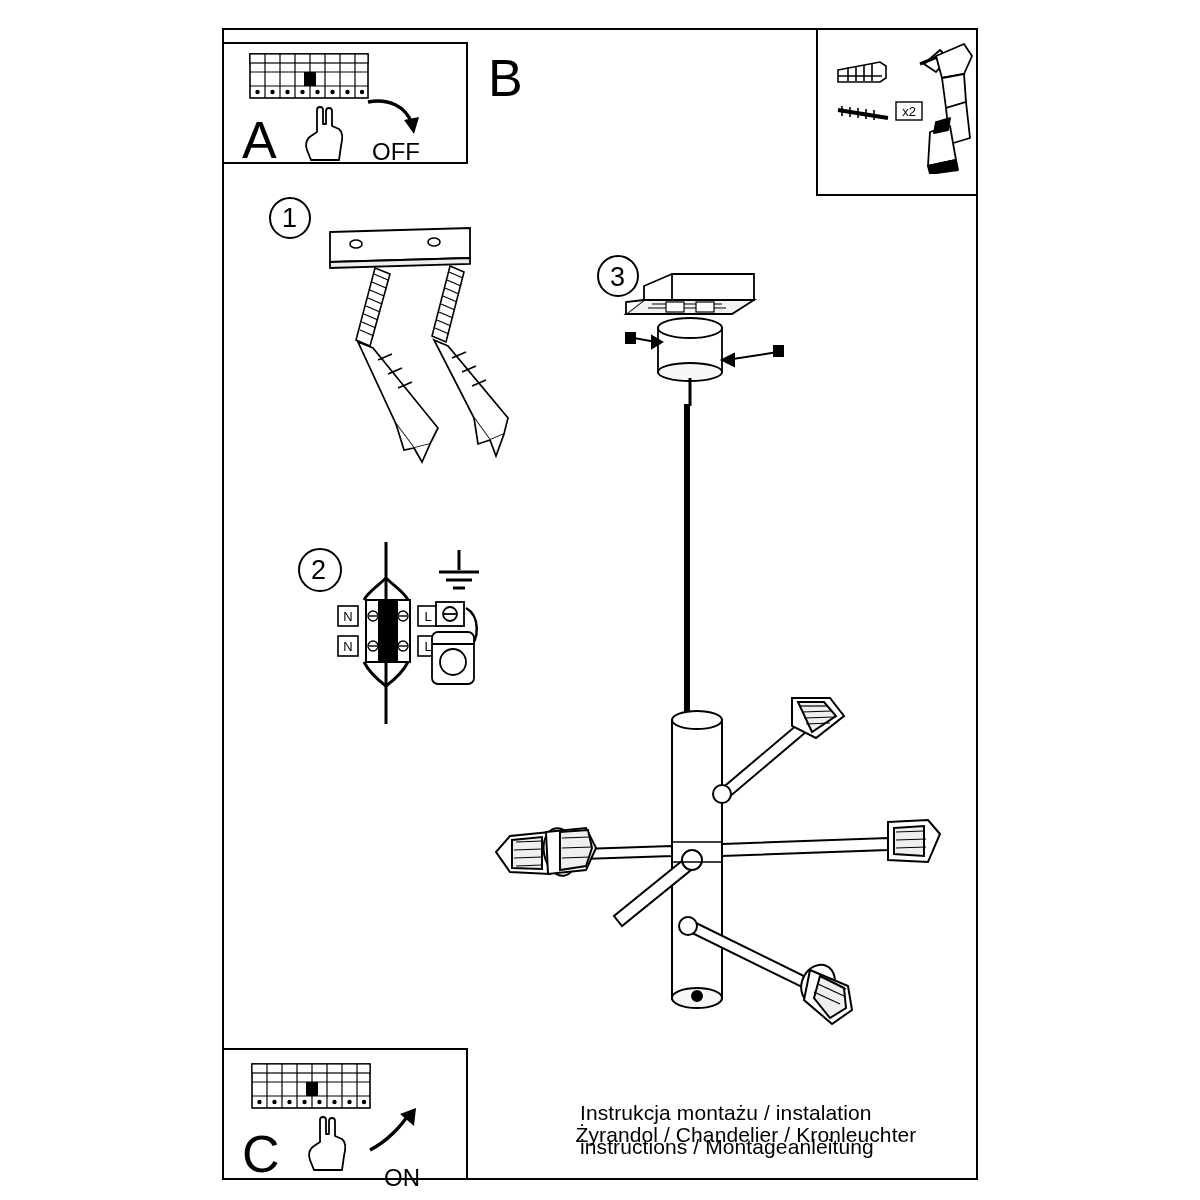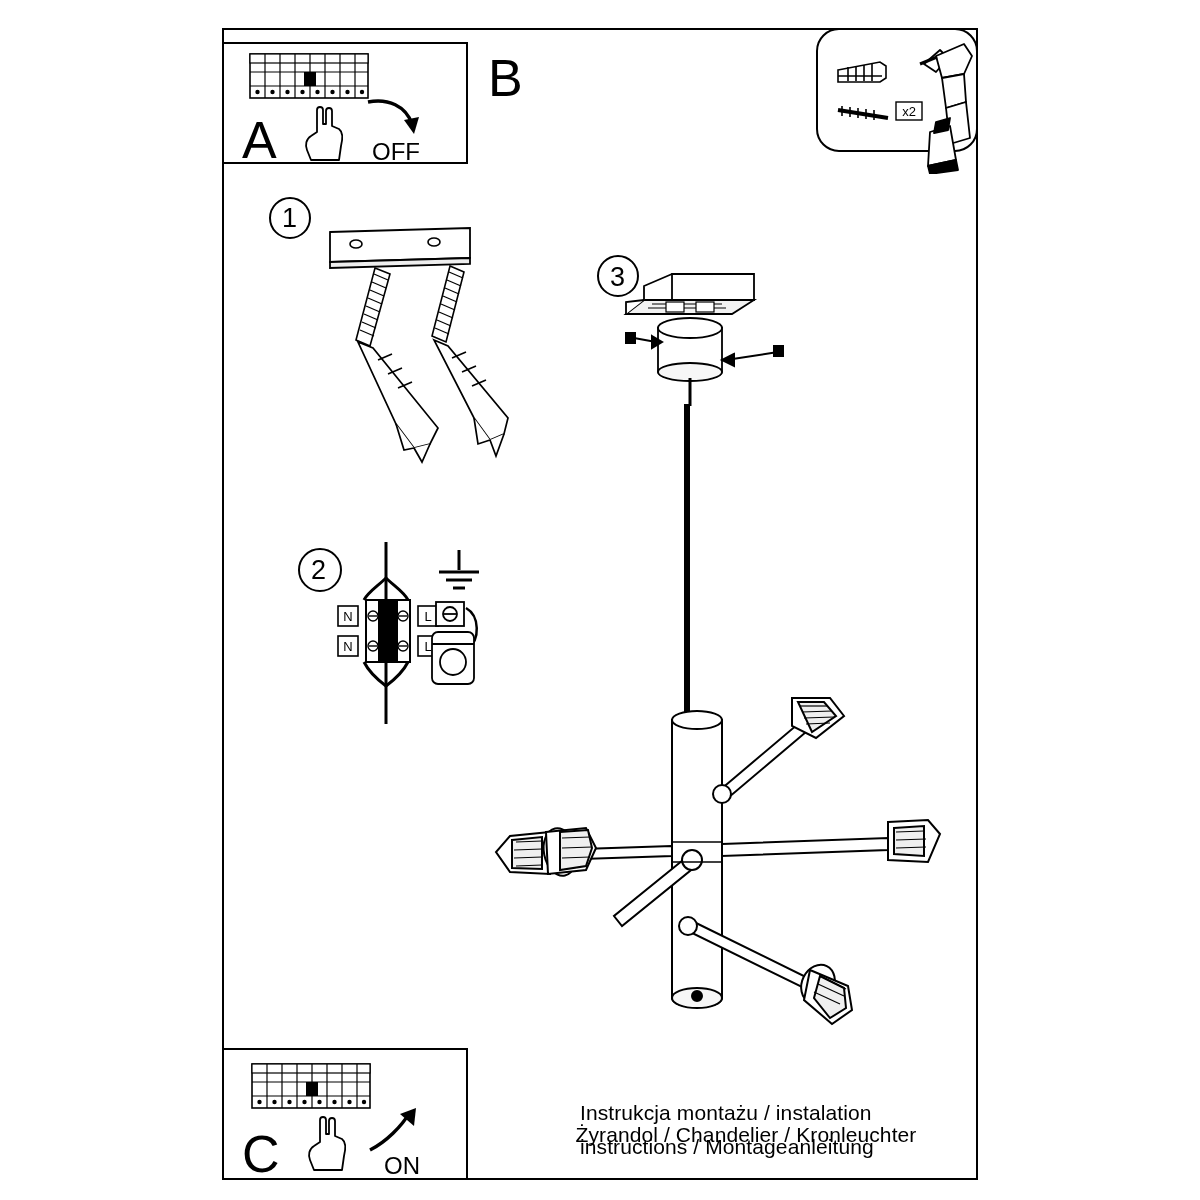--- a/index.html
+++ b/index.html
@@ -61,21 +61,21 @@
         <path d="M4 6 C24 2 42 10 48 28" fill="none" stroke="#000" stroke-width="3.5"></path>
         <path d="M40 24 L50 38 L55 21 Z" fill="#000"></path>
       </svg>
     </div>
     <div class="lbl big-letter" style="left:18px;top:70px;">A</div>
     <div class="lbl word" style="left:148px;top:92px;">OFF</div>
   </div>
 
   <div class="lbl big-letter" style="left:488px;top:52px;">B</div>
 
-  <div class="box" style="left:816px;top:28px;width:162px;height:124px;border-radius:23px;">
+  <div class="box" style="left:816px;top:28px;width:162px;height:168px;">
     <div class="abs" style="left:6px;top:4px;">
       <svg width="152" height="140" viewBox="0 0 152 140">
 
         <g stroke="#000" stroke-width="1.6" fill="#fff">
           <path d="M14 36 L56 28 L62 32 L62 44 L56 48 L14 48 Z"></path>
           <line x1="24" y1="33" x2="24" y2="47"></line>
           <line x1="32" y1="32" x2="32" y2="47"></line>
           <line x1="40" y1="31" x2="40" y2="47"></line>
           <line x1="48" y1="30" x2="48" y2="47"></line>
           <line x1="14" y1="42" x2="58" y2="42"></line>
@@ -412,19 +412,19 @@
         <path d="M18 8 L18 30 L12 34 C7 37 6 43 8 48 L12 58 L40 58 L42 44 C44 36 44 30 40 27 L33 24 L33 9 C33 5 27 5 27 9 L27 22 L24 22 L24 8 C24 4 18 4 18 8 Z" fill="#fff" stroke="#000" stroke-width="1.8" stroke-linejoin="round"></path>
       </svg>
     </div>
     <div class="abs" style="left:140px;top:56px;">
       <svg width="60" height="50" viewBox="0 0 60 50">
         <path d="M6 44 C22 36 38 20 46 6" fill="none" stroke="#000" stroke-width="3.5"></path>
         <path d="M36 8 L52 2 L50 20 Z" fill="#000"></path>
       </svg>
     </div>
     <div class="lbl big-letter" style="left:18px;top:78px;">C</div>
-    <div class="lbl word" style="left:160px;top:100px;text-align:right;">ON</div>
+    <div class="lbl word" style="left:160px;top:112px;text-align:right;">ON</div>
   </div>
 
   <div class="footer" style="left:580px;top:1096px;width:400px;">Instrukcja montażu / instalation instructions / Montageanleitung</div>
   <div class="footer" style="left:546px;top:1118px;width:400px;text-align:center;">Żyrandol / Chandelier / Kronleuchter</div>
 
 </div>
 
 </body></html>

